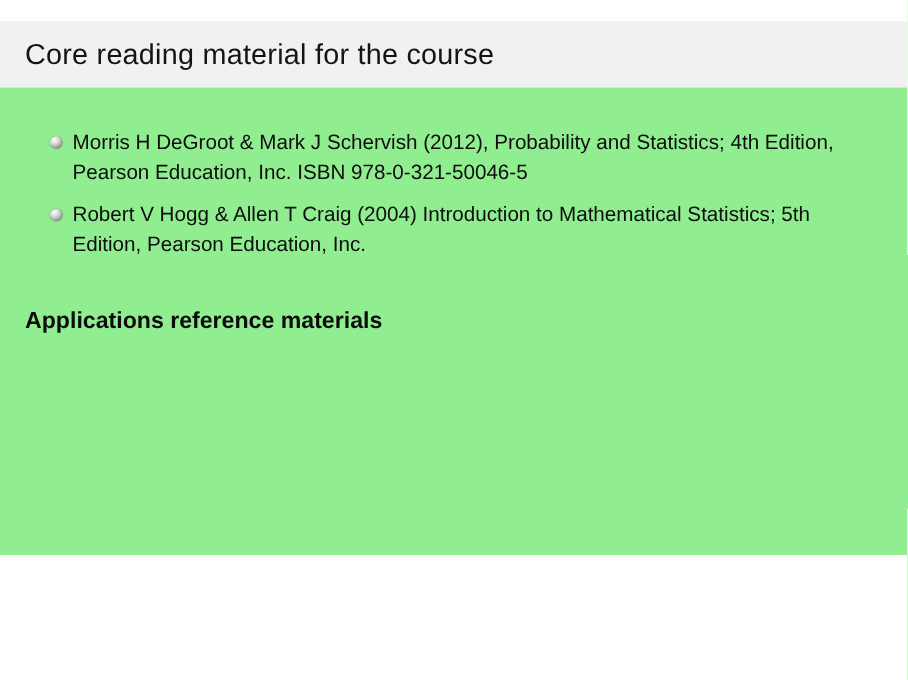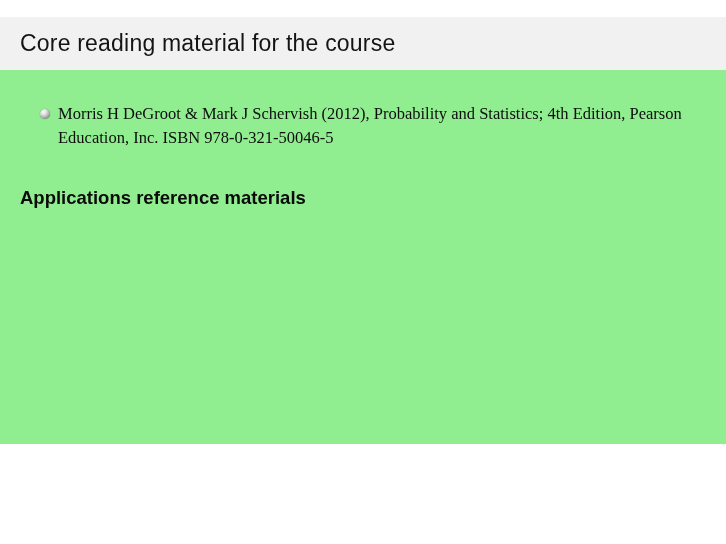--- a/index.html
+++ b/index.html
@@ -31,21 +31,20 @@
     position: relative;
     height: 459px;
     background: #90ee90;
     box-sizing: border-box;
     padding-top: 32px;
   }
   ul.items {
     list-style: none;
     margin: 0;
     padding: 0 20px 0 40px;
-    font-family: Liberation Serif, serif;
   }
   ul.items li {
     display: flex;
     align-items: flex-start;
     margin-bottom: 10px;
     font-size: 16.5px;
     line-height: 24px;
   }
   .ball {
     flex: none;
@@ -123,20 +122,24 @@
     <span>Core reading material for the course</span>
   </div>
 
   <div class="body">
 
     <ul class="items">
       <li>
         <span class="ball"></span>
         <span class="item-text">Morris H DeGroot &amp; Mark J Schervish (2012), Probability and Statistics; 4th Edition, Pearson Education, Inc. ISBN 978-0-321-50046-5</span>
       </li>
+      <li>
+        <span class="ball"></span>
+        <span class="item-text">Robert V Hogg &amp; Allen T Craig (2004) Introduction to Mathematical Statistics; 5th Edition, Pearson Education, Inc.</span>
+      </li>
     </ul>
 
     <div class="section-heading">Applications reference materials</div>
 
     <ul class="items">
     </ul>
 
     <div class="navbar">
       <span class="nav-group">
         <span class="nav-arrow">◀</span>

